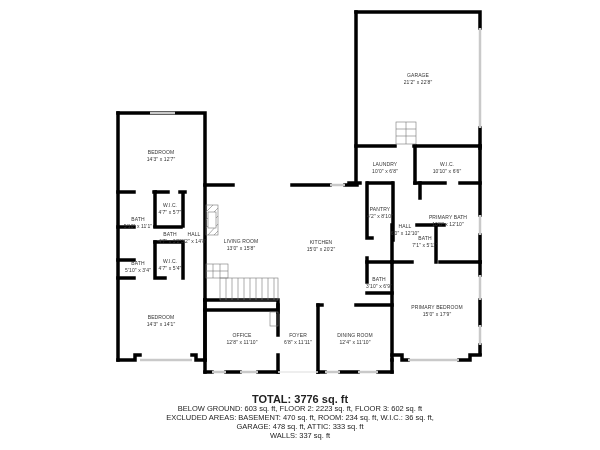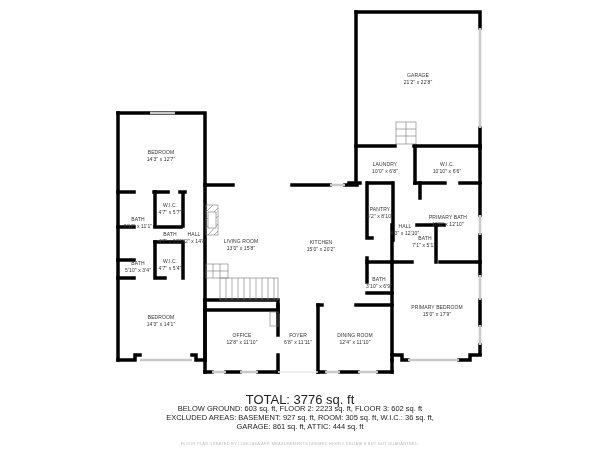--- a/index.html
+++ b/index.html
@@ -2,21 +2,21 @@
 <html><head>
 <meta charset="utf-8">
 <style>
   html, body { margin:0; padding:0; background:#ffffff; }
   body { width:600px; height:450px; position:relative; overflow:hidden; font-family:"Liberation Sans", sans-serif; }
   #plan { position:absolute; left:0; top:0; width:600px; height:450px; }
   .room-label { position:absolute; transform:translate(-50%, -50%); text-align:center; color:#333; font-size:5px; line-height:6.5px; white-space:nowrap; letter-spacing:0.1px; }
   .room-label .name { display:block; text-transform:uppercase; }
   .room-label .dims { display:block; }
   #footer { position:absolute; left:0; top:395px; width:600px; text-align:center; color:#222; font-size:7.5px; line-height:9px; }
-  #footer .total { font-weight:normal; font-size:13px; }
+  #footer .total { font-weight:bold; font-size:11px; }
   #footer .line { display:block; }
   #footer .disclaimer { display:block; margin-top:8px; font-size:4px; color:#bdbdbd; letter-spacing:0.2px; }
 </style>
 </head>
 <body>
 
 <svg id="plan" viewBox="0 0 600 450" xmlns="http://www.w3.org/2000/svg">
   <g stroke="#000" stroke-width="3.5" fill="none" stroke-linecap="square">
 
     <path d="M356 12 L480 12 L480 28"></path>
@@ -216,16 +216,17 @@
   <span class="dims">6'8" x 11'11"</span>
 </div>
 <div class="room-label" style="left:355px; top:338px;">
   <span class="name">DINING ROOM</span>
   <span class="dims">12'4" x 11'10"</span>
 </div>
 
 <div id="footer">
   <span class="line total">TOTAL: 3776 sq. ft</span>
   <span class="line">BELOW GROUND: 603 sq. ft, FLOOR 2: 2223 sq. ft, FLOOR 3: 602 sq. ft</span>
-  <span class="line">EXCLUDED AREAS: BASEMENT: 927 sq. ft, ROOM: 305 sq. ft, W.I.C.: 36 sq. ft,</span>
-  <span class="line">GARAGE: 861 sq. ft, ATTIC: 444 sq. ft</span>
+  <span class="line">EXCLUDED AREAS: BASEMENT: 470 sq. ft, ROOM: 234 sq. ft, W.I.C.: 36 sq. ft,</span>
+  <span class="line">GARAGE: 478 sq. ft, ATTIC: 333 sq. ft</span>
+  <span class="line">WALLS: 337 sq. ft</span>
   <span class="disclaimer">FLOOR PLAN CREATED BY CUBICASA APP. MEASUREMENTS DEEMED HIGHLY RELIABLE BUT NOT GUARANTEED.</span>
 </div>
 
 </body></html>

